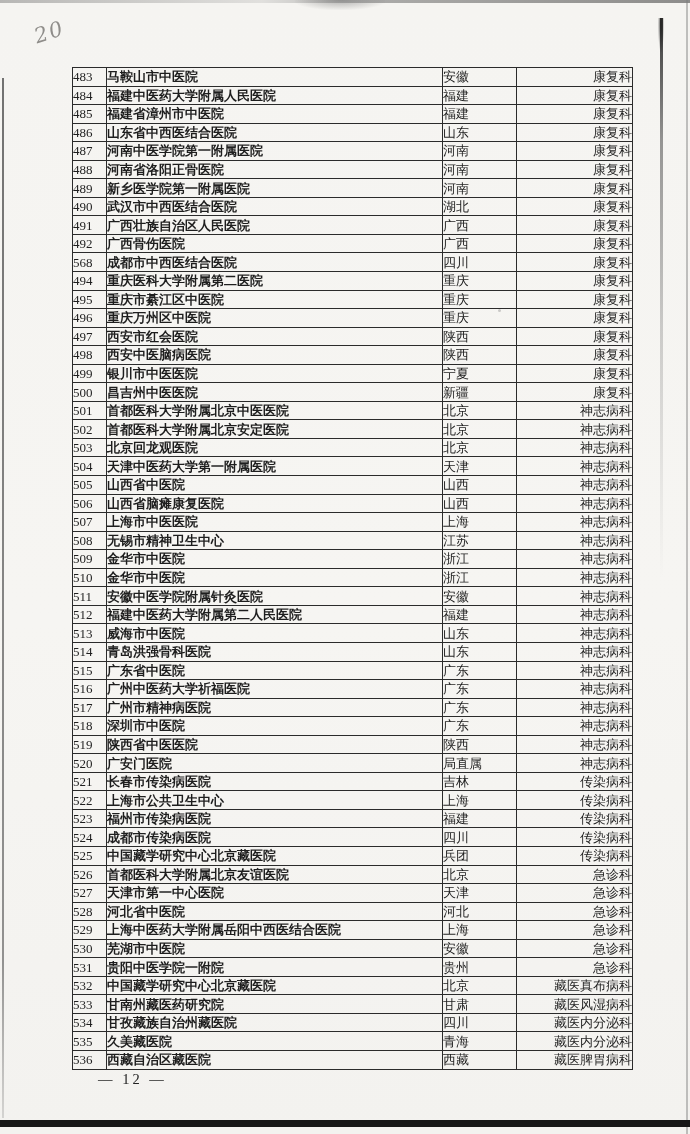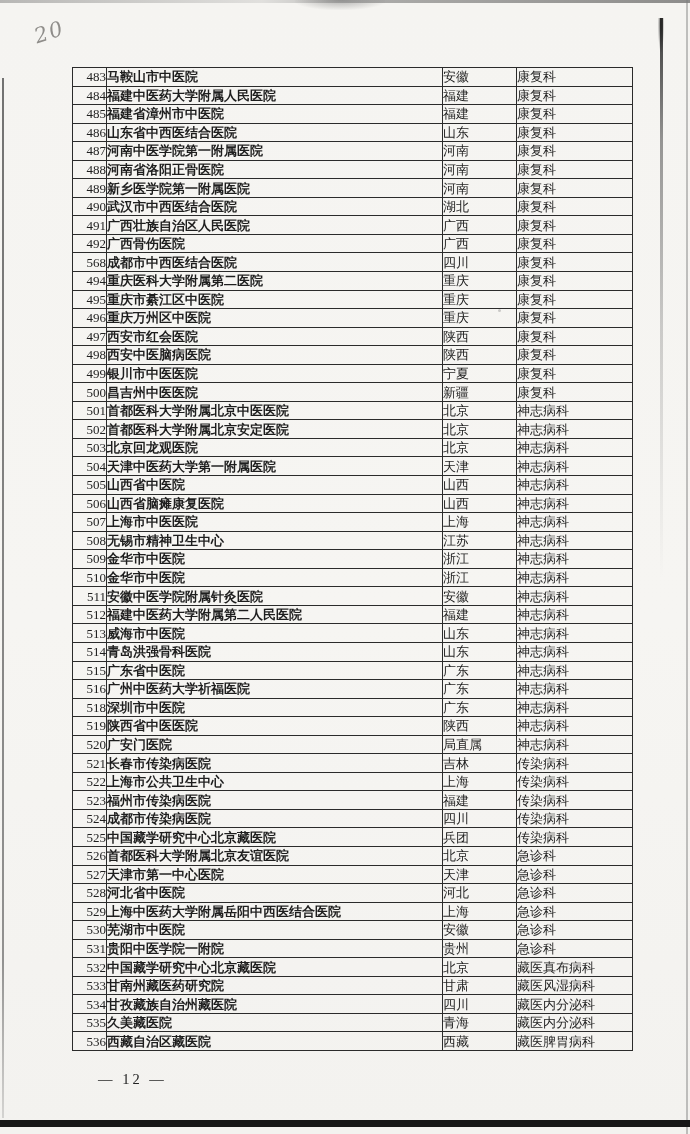--- a/index.html
+++ b/index.html
@@ -69,24 +69,24 @@
   table.hospital-table td {
     border: 1px solid #2b2b2b;
     height: 18.55px;
     font-size: 13px;
     line-height: 17px;
     vertical-align: middle;
     white-space: nowrap;
     overflow: hidden;
     padding: 0;
   }
-  td.c-no { width: 34px; text-align: right; font-size: 12px; }
+  td.c-no { width: 34px; text-align: left; font-size: 12px; }
   td.c-name { width: 336px; text-align: left; padding-left: 5px; font-weight: bold; }
   td.c-region { width: 74px; text-align: left; }
-  td.c-dept { width: 116px; text-align: left; }
+  td.c-dept { width: 116px; text-align: right; }
   
   .page-number {
     position: absolute; left: 98px; top: 1071px; width: 100px;
     text-align: left;
     font-size: 14.5px;
     letter-spacing: 3px;
     color: #222;
   }
   
   .speck { position: absolute; background: rgba(120,120,120,0.35); border-radius: 50%; }
@@ -309,20 +309,26 @@
           <td class="c-region">广东</td>
           <td class="c-dept">神志病科</td>
         </tr>
         <tr>
           <td class="c-no">516</td>
           <td class="c-name">广州中医药大学祈福医院</td>
           <td class="c-region">广东</td>
           <td class="c-dept">神志病科</td>
         </tr>
         <tr>
+          <td class="c-no">517</td>
+          <td class="c-name">广州市精神病医院</td>
+          <td class="c-region">广东</td>
+          <td class="c-dept">神志病科</td>
+        </tr>
+        <tr>
           <td class="c-no">518</td>
           <td class="c-name">深圳市中医院</td>
           <td class="c-region">广东</td>
           <td class="c-dept">神志病科</td>
         </tr>
         <tr>
           <td class="c-no">519</td>
           <td class="c-name">陕西省中医医院</td>
           <td class="c-region">陕西</td>
           <td class="c-dept">神志病科</td>

